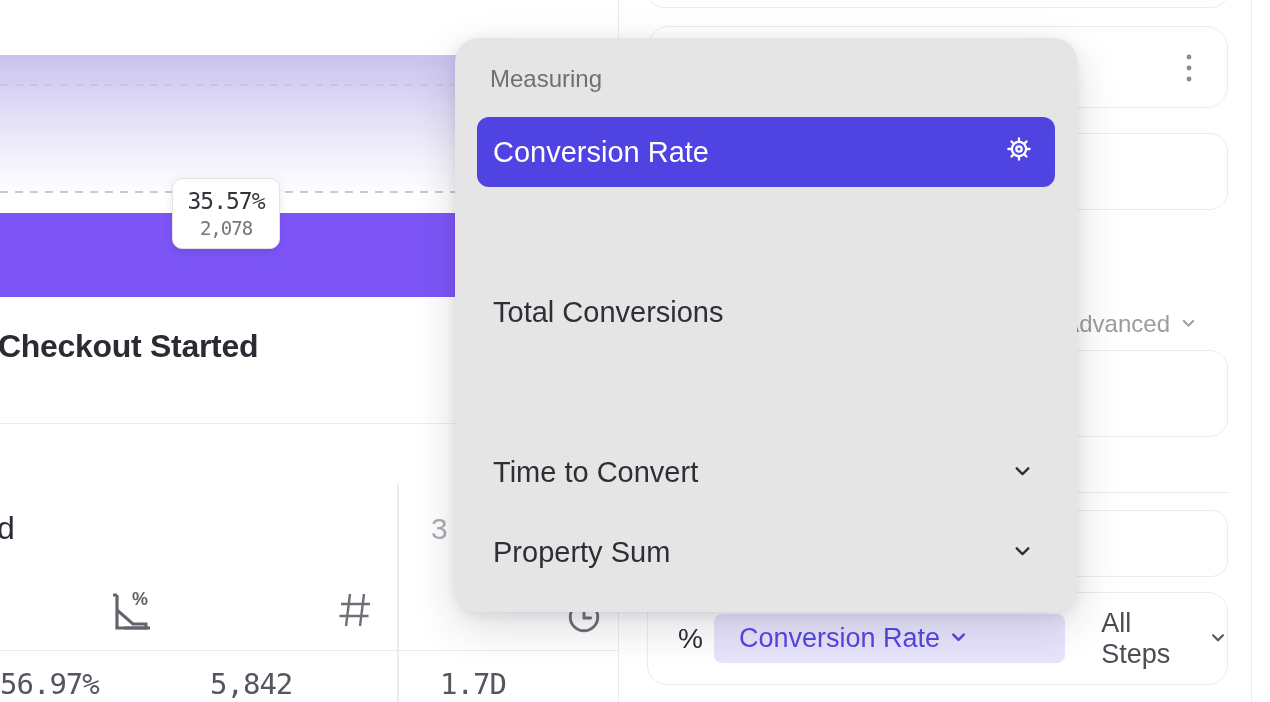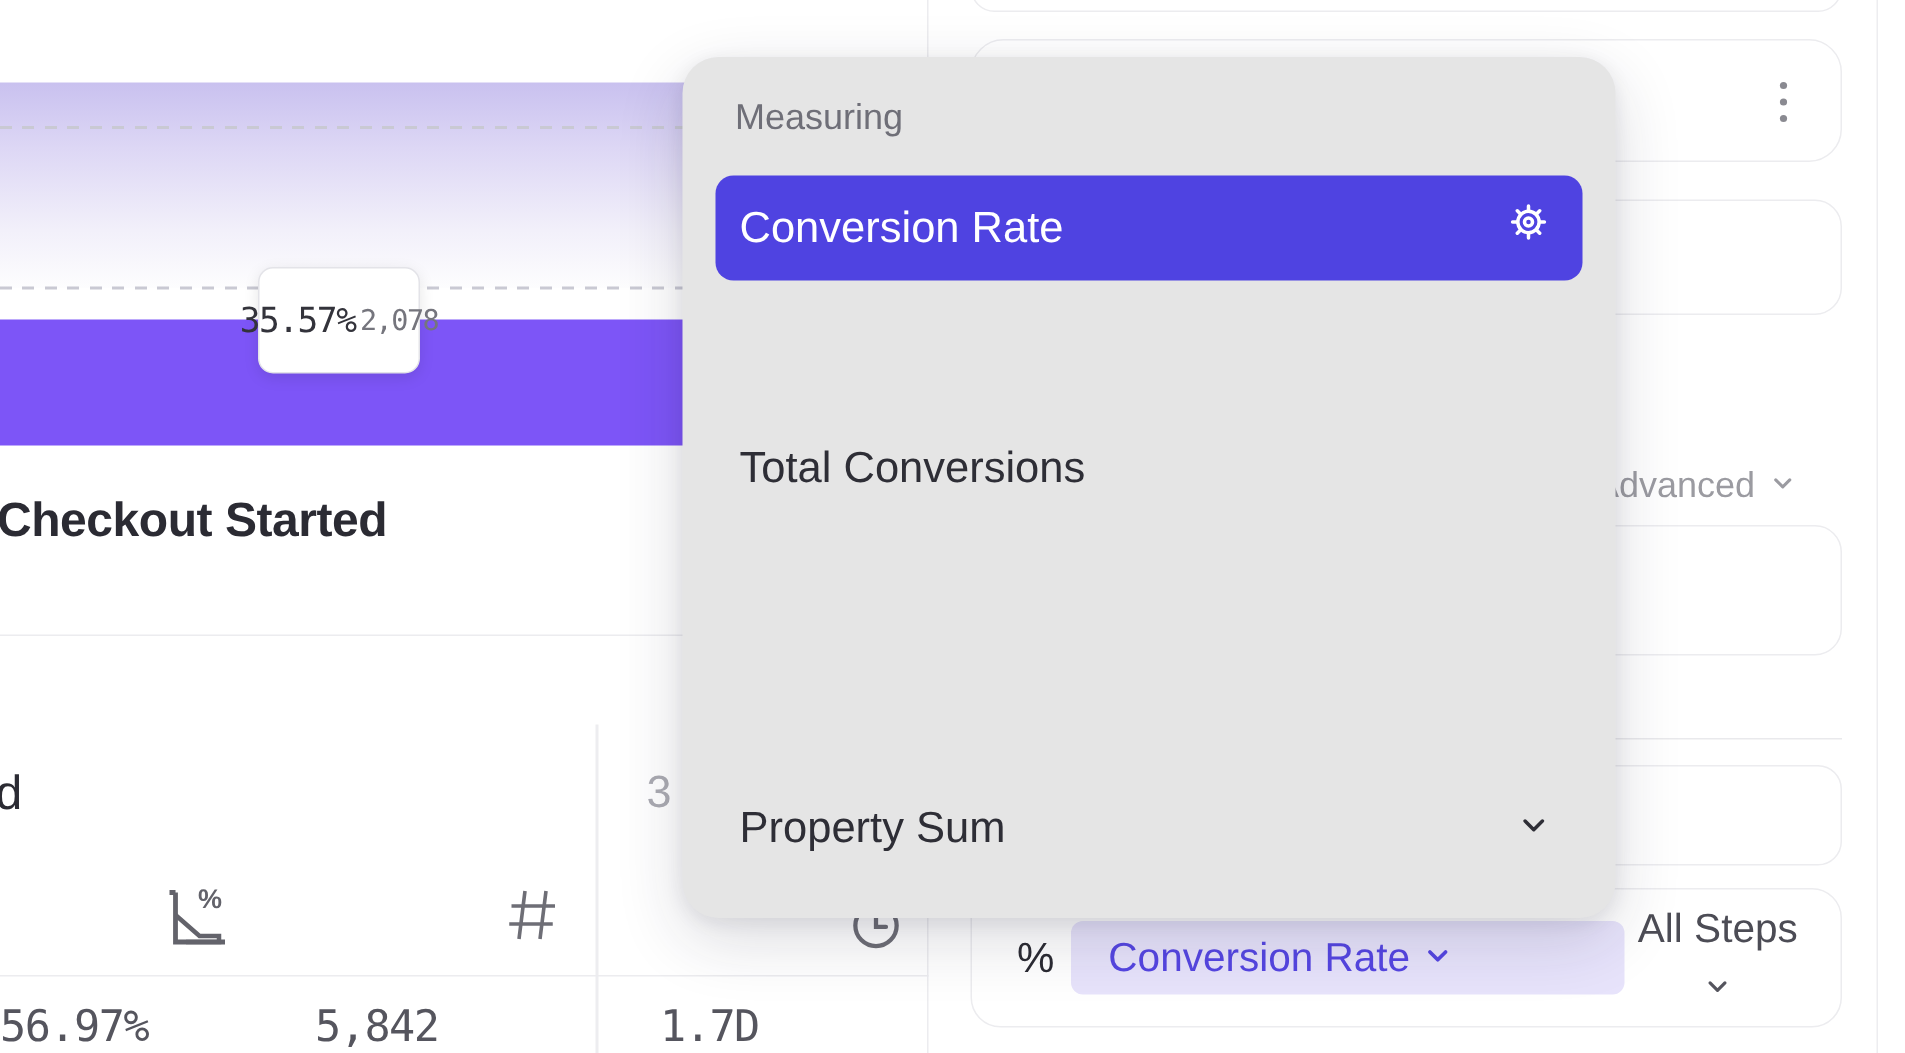--- a/index.html
+++ b/index.html
@@ -14,21 +14,21 @@
   .band { position:absolute; left:0; top:55px; width:100%; height:137px;
     background:linear-gradient(180deg, var(--band_top,#C9C1EF) 0%, #DDD7F5 32%, #F2F0FA 72%, #FDFDFE 100%); }
   .dashed { position:absolute; left:0; width:100%; height:2px;
     background:repeating-linear-gradient(90deg,#C9C9D3 0 8px, transparent 8px 15px); }
   .dash1 { top:84px; } .dash2 { top:191px; }
   .funnel-bar { position:absolute; left:0; top:213px; width:100%; height:84px;
     background:var(--funnel_bar,#7D55F7); }
   .tooltip { position:absolute; left:172px; top:178px; width:108px; height:71px; z-index:20;
     background:#fff; border:1px solid #E3E3E8; border-radius:10px;
     box-shadow:0 3px 10px rgba(0,0,0,.10);
-    display:flex; align-items:center; justify-content:center; gap:3px;
+    display:flex; flex-direction:column; align-items:center; justify-content:center; gap:3px;
     font-family:"DejaVu Sans Mono", monospace; }
   .tooltip .pct { font-size:23px; color:#33333B; letter-spacing:-1px; }
   .tooltip .cnt { font-size:19px; color:var(--text_gray,#75757D); letter-spacing:-1px; }
   .step-title { position:absolute; left:-2px; top:328px; font-size:32px; font-weight:600;
     letter-spacing:-.3px; color:var(--text_dark,#2B2B33); white-space:nowrap; }
   .hdiv { position:absolute; left:0; width:619px; height:1px; background:#ECECEF; }
   .hdiv1 { top:423px; } .hdiv2 { top:650px; }
   .vdiv { position:absolute; left:397px; top:483px; width:2px; height:219px; background:#EDEDF0; }
   .trunc-d { position:absolute; left:-3px; top:510px; font-size:32px; font-weight:500; }
   .trunc-3 { position:absolute; left:431px; top:512px; font-size:30px; color:#ABABB2; }
@@ -50,22 +50,22 @@
     font-size:24px; color:var(--text_light,#9B9BA1); }
   .card-e2 { left:647px; top:350px; width:581px; height:87px; border-radius:18px; }
   .divider-r { position:absolute; left:647px; top:492px; width:581px; height:1px; background:#E9E9EC; }
   .card-e3 { left:647px; top:510px; width:581px; height:67px; border-radius:16px; }
   .card-bottom { left:647px; top:592px; width:581px; height:93px; border-radius:20px;
     display:flex; align-items:center; padding-left:30px; }
   .pct-sym { font-size:28px; font-weight:500; color:var(--text_dark,#2B2B33); }
   .chip { margin-left:11px; width:369px; height:49px; background:var(--chip_bg,#E7E3FB);
     border-radius:8px; display:flex; align-items:center; padding-left:25px; gap:9px;
     color:var(--chip_text,#5546E2); font-size:27px; font-weight:500; cursor:pointer; }
-  .all-steps { margin-left:9px; display:flex; align-items:center; gap:8px;
-    font-size:27px; font-weight:500; color:#4C4C55; cursor:pointer;flex-direction:column; }
+  .all-steps { margin-left:36px; display:flex; align-items:center; gap:8px;
+    font-size:27px; font-weight:500; color:#4C4C55; cursor:pointer; }
   .vline-right { position:absolute; left:1251px; top:0; width:1px; height:702px; background:#EDEDF0; }
 
   
   .dropdown { position:absolute; left:455px; top:38px; width:622px; height:574px; z-index:50;
     background:#e5e5e5; border-radius:24px;
     box-shadow:0 14px 44px rgba(30,30,55,.16), 0 3px 12px rgba(30,30,55,.08); }
   .menu-label { position:absolute; left:35px; top:27px; font-size:24px; color:#6F6F78; }
   .menu-item { position:absolute; left:22px; width:578px; height:70px; border-radius:12px;
     display:flex; align-items:center; padding:0 22px 0 16px;
     font-size:29px; font-weight:500; color:#2E2E36; cursor:pointer; }
@@ -185,20 +185,29 @@
       </svg>
     </span>
   </div>
 
 
   <div class="menu-item mi2">
     <span>Total Conversions</span>
   </div>
 
 
+  <div class="menu-item mi4">
+    <span>Time to Convert</span>
+    <span class="flex-sp"></span>
+    <span class="chev">
+      <svg width="21" height="21" viewBox="0 0 20 20" fill="none" stroke="#2E2E36" stroke-width="2.2" stroke-linecap="round" stroke-linejoin="round">
+          <path d="M4.5 7 L10 12.5 L15.5 7"></path>
+        </svg>
+    </span>
+  </div>
 
   <div class="menu-item mi5">
     <span>Property Sum</span>
     <span class="flex-sp"></span>
     <span class="chev">
       <svg width="21" height="21" viewBox="0 0 20 20" fill="none" stroke="#2E2E36" stroke-width="2.2" stroke-linecap="round" stroke-linejoin="round">
           <path d="M4.5 7 L10 12.5 L15.5 7"></path>
         </svg>
     </span>
   </div>

